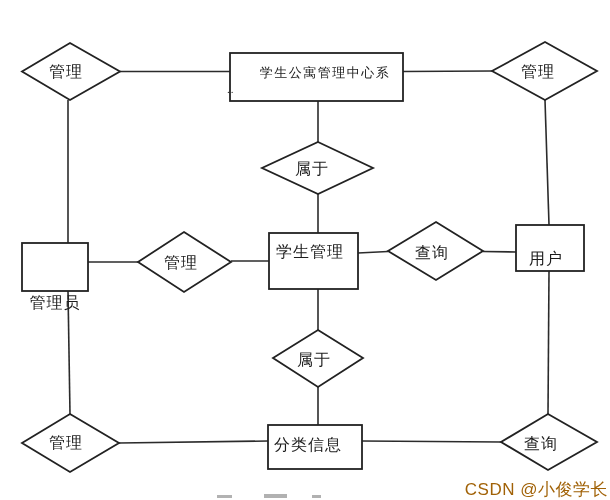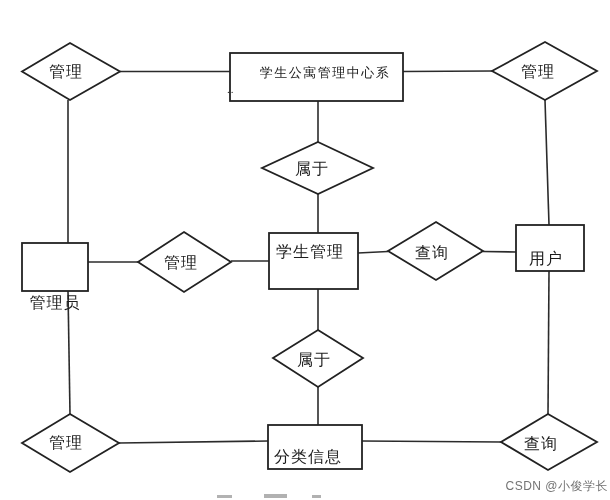--- a/index.html
+++ b/index.html
@@ -39,23 +39,23 @@
   .lbl.sub {
     transform: none;
     font-size: 11px;
     letter-spacing: 1px;
     color: #333333;
   }
   .watermark {
     position: absolute;
     right: 2px;
     top: 478px;
-    font-size: 12px;
+    font-size: 17px;
     letter-spacing: 0.5px;
-    color: #737373;
+    color: #a16207;
     white-space: nowrap;
     user-select: none;
   }
 </style>
 </head>
 <body>
 
 <div id="stage">
 
   <svg id="shapes" width="610" height="500" viewBox="0 0 610 500">
@@ -107,21 +107,21 @@
       <rect x="264" y="494" width="23" height="4"></rect>
       <rect x="312" y="495" width="9" height="3"></rect>
     </g>
   </svg>
 
   <div class="lbl title" style="left:325px; top:72px;">学生公寓管理中心系</div>
   <div class="lbl sub" style="left:227px; top:84px;">..</div>
   <div class="lbl" style="left:55px; top:263px;margin-top:40px;">管理员</div>
   <div class="lbl" style="left:310px; top:252px;">学生管理</div>
   <div class="lbl" style="left:546px; top:259px;">用户</div>
-  <div class="lbl" style="left:308px; top:457px;">分类信息</div>
+  <div class="lbl" style="left:308px; top:445px;">分类信息</div>
 
   <div class="lbl" style="left:66px; top:72px;">管理</div>
   <div class="lbl" style="left:538px; top:72px;">管理</div>
   <div class="lbl" style="left:312px; top:169px;">属于</div>
   <div class="lbl" style="left:181px; top:263px;">管理</div>
   <div class="lbl" style="left:432px; top:253px;">查询</div>
   <div class="lbl" style="left:314px; top:360px;">属于</div>
   <div class="lbl" style="left:66px; top:443px;">管理</div>
   <div class="lbl" style="left:541px; top:444px;">查询</div>
 

